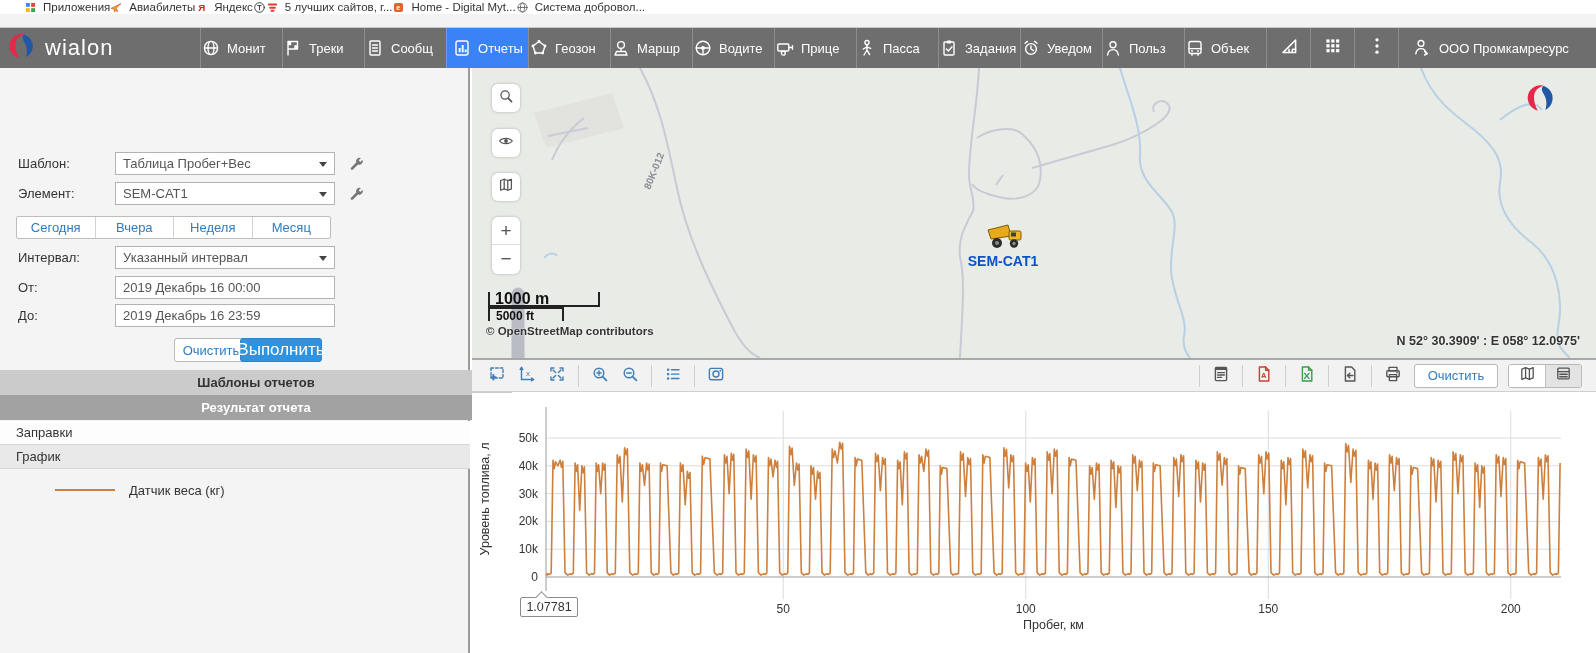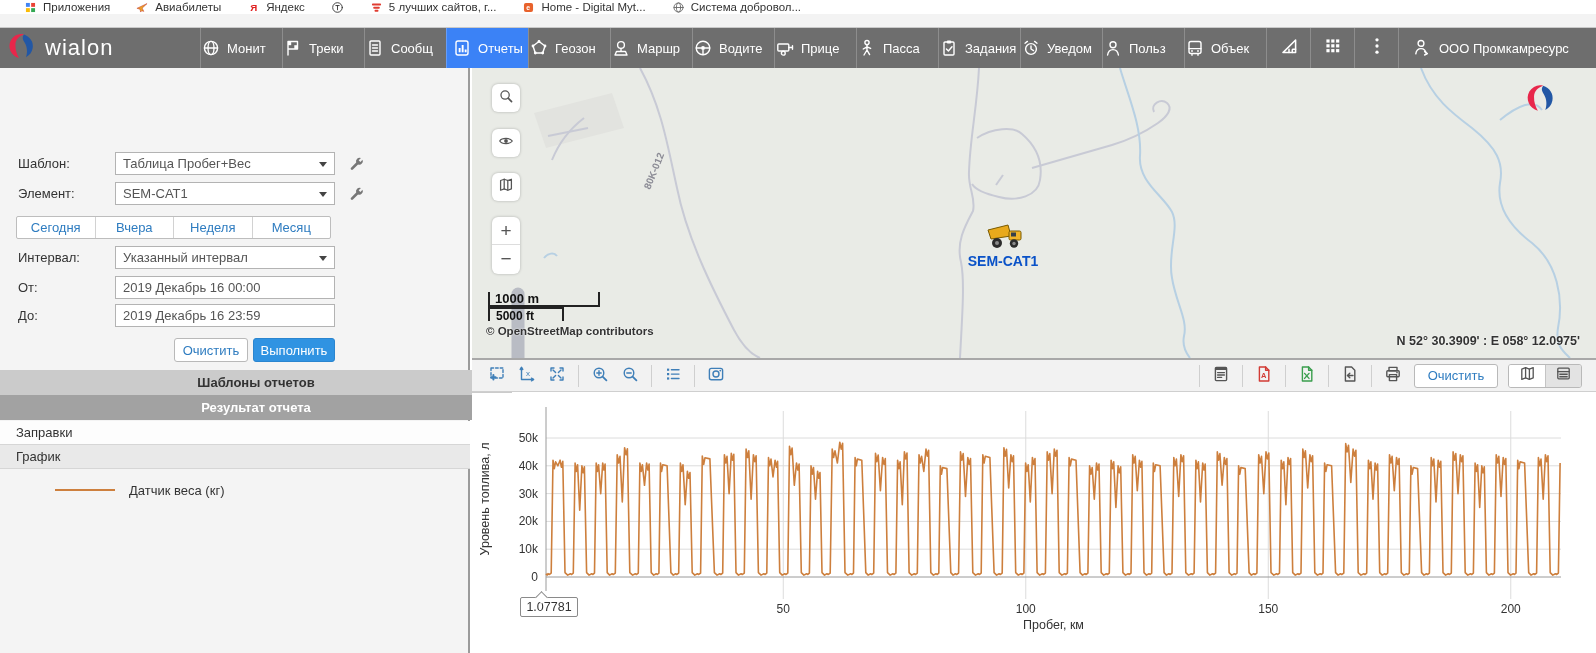--- a/index.html
+++ b/index.html
@@ -2,21 +2,21 @@
 <html><head>
 <meta charset="utf-8">
 <style>
   html,body{margin:0;padding:0;background:#fff;}
   #app{position:relative;width:1596px;height:653px;overflow:hidden;
        font-family:"Liberation Sans",sans-serif;background:#fff;}
   [data-interactable]{box-sizing:border-box;}
 
   
   #bookmarks{position:absolute;left:0;top:0;width:1596px;height:14px;background:#fff;
-    display:flex;align-items:center;gap:26px;padding-left:24px;font-size:11.5px;color:#333;}
+    display:flex;align-items:center;padding-left:24px;font-size:11.5px;color:#333;}
   .bm{display:flex;align-items:center;gap:6px;cursor:pointer;white-space:nowrap;}
   .bm .bicon{width:13px;height:13px;display:inline-flex;align-items:center;justify-content:center;}
   #topstrip{position:absolute;left:0;top:14px;width:1596px;height:14px;background:#f3f3f3;border-bottom:1px solid #c9c9c9;}
 
   
   #nav{position:absolute;left:0;top:28px;width:1596px;height:40px;background:#6e6e6e;display:flex;align-items:stretch;color:#fff;}
   #logo{width:200px;display:flex;align-items:center;gap:9px;padding-left:6px;}
   #logo .brand{font-size:22px;letter-spacing:1px;color:#fff;font-weight:400;}
   .tab{width:82px;display:flex;align-items:center;gap:6px;border-left:1px solid rgba(255,255,255,.22);
        font-size:13px;white-space:nowrap;overflow:hidden;cursor:pointer;color:#fff;flex:0 0 auto;}
@@ -31,41 +31,41 @@
   .slabel{position:absolute;left:18px;top:4px;}
   .select,.input{position:absolute;left:115px;width:220px;height:23px;background:#fff;border:1px solid #b3b3b3;
     font-size:13px;color:#555;display:flex;align-items:center;padding-left:7px;cursor:pointer;white-space:nowrap;overflow:hidden;}
   .select .arr{position:absolute;right:7px;top:9px;width:0;height:0;border-left:4px solid transparent;border-right:4px solid transparent;border-top:5px solid #444;}
   .wrench{position:absolute;left:347px;top:2px;width:18px;height:18px;color:#777;cursor:pointer;}
   #quickbtns{position:absolute;left:16px;top:148px;width:315px;height:23px;display:flex;border:1px solid #bdbdbd;border-radius:2px;background:#fff;}
   .qb{flex:1;display:flex;align-items:center;justify-content:center;color:#2e7cc0;border-left:1px solid #d2d2d2;cursor:pointer;font-size:13px;}
   .qb:first-child{border-left:none;}
   #clearbtn{position:absolute;left:174px;top:270px;width:74px;height:24px;background:#fff;border:1px solid #b9b9b9;border-radius:3px;
     color:#2e7cc0;font-size:13px;display:flex;align-items:center;justify-content:center;cursor:pointer;}
-  #execbtn{position:absolute;left:253px;top:270px;width:82px;height:24px;background:#3093e2;border:1px solid #2a85cf;border-radius:3px;
-    color:#fff;font-size:13px;display:flex;align-items:center;justify-content:center;cursor:pointer;}
+  #execbtn{position:absolute;left:240px;top:270px;width:82px;height:24px;background:#3093e2;border:1px solid #2a85cf;border-radius:3px;
+    color:#fff;font-size:17px;display:flex;align-items:center;justify-content:center;cursor:pointer;}
   .secbar{position:absolute;left:0;width:512px;height:25px;display:flex;align-items:center;justify-content:center;font-weight:bold;font-size:13px;cursor:pointer;}
   #sec1{top:302px;background:#cbcbcb;color:#333;}
   #sec2{top:327px;background:#a2a2a2;color:#fff;}
   .resrow{position:absolute;left:0;width:470px;height:24px;display:flex;align-items:center;padding-left:16px;border-bottom:1px solid #d6d6d6;cursor:pointer;color:#333;}
   #row-fuel{top:353px;background:#fdfdfd;}
   #row-chart{top:377px;background:#e9e9e9;}
   #legendrow{position:absolute;left:0;top:410px;width:470px;height:24px;display:flex;align-items:center;}
   #legendline{width:60px;height:0;border-top:2px solid #cd7f3d;margin-left:55px;}
   #legendtext{margin-left:14px;color:#333;}
 
   
   #map{position:absolute;left:472px;top:68px;width:1124px;height:290px;background:#e9ebe6;overflow:hidden;}
   .mapbtn{position:absolute;left:20px;width:28px;height:28px;background:#fff;border-radius:6px;box-shadow:0 0 3px rgba(0,0,0,.25);
     display:flex;align-items:center;justify-content:center;color:#555;cursor:pointer;}
   #zoomgroup{position:absolute;left:20px;top:149px;width:28px;height:57px;background:#fff;border-radius:6px;box-shadow:0 0 3px rgba(0,0,0,.25);}
   .zbtn{width:28px;height:28px;display:flex;align-items:center;justify-content:center;font-size:19px;color:#555;cursor:pointer;}
   #zplus{border-bottom:1px solid #ddd;}
   #scale-m{position:absolute;left:16px;top:224px;width:112px;height:15px;border:2px solid #222;border-top:none;
-    font-size:13px;font-weight:bold;color:#111;padding-left:5px;line-height:13px;}
+    font-size:16px;font-weight:bold;color:#111;padding-left:5px;line-height:13px;}
   #scale-ft{position:absolute;left:16px;top:239px;width:76px;height:14px;border:2px solid #222;border-bottom:none;border-top:none;
     font-size:12px;font-weight:bold;color:#111;padding-left:6px;line-height:15px;border-top:2px solid #222;margin-top:0;}
   #attrib{position:absolute;left:14px;top:257px;font-size:11.5px;font-weight:bold;color:#333;text-shadow:0 0 2px #fff;}
   #coords{position:absolute;right:16px;bottom:10px;font-size:12.5px;font-weight:bold;color:#333;text-shadow:0 0 2px #fff;}
   #maplogo{position:absolute;right:40px;top:14px;width:32px;height:32px;}
 
   
   #divider{position:absolute;left:472px;top:358px;width:1124px;height:2px;background:#a8a8a8;}
   #ctoolbar{position:absolute;left:472px;top:360px;width:1124px;height:32px;background:#f2f2f2;border-bottom:1px solid #cfcfcf;
     display:flex;align-items:center;}

